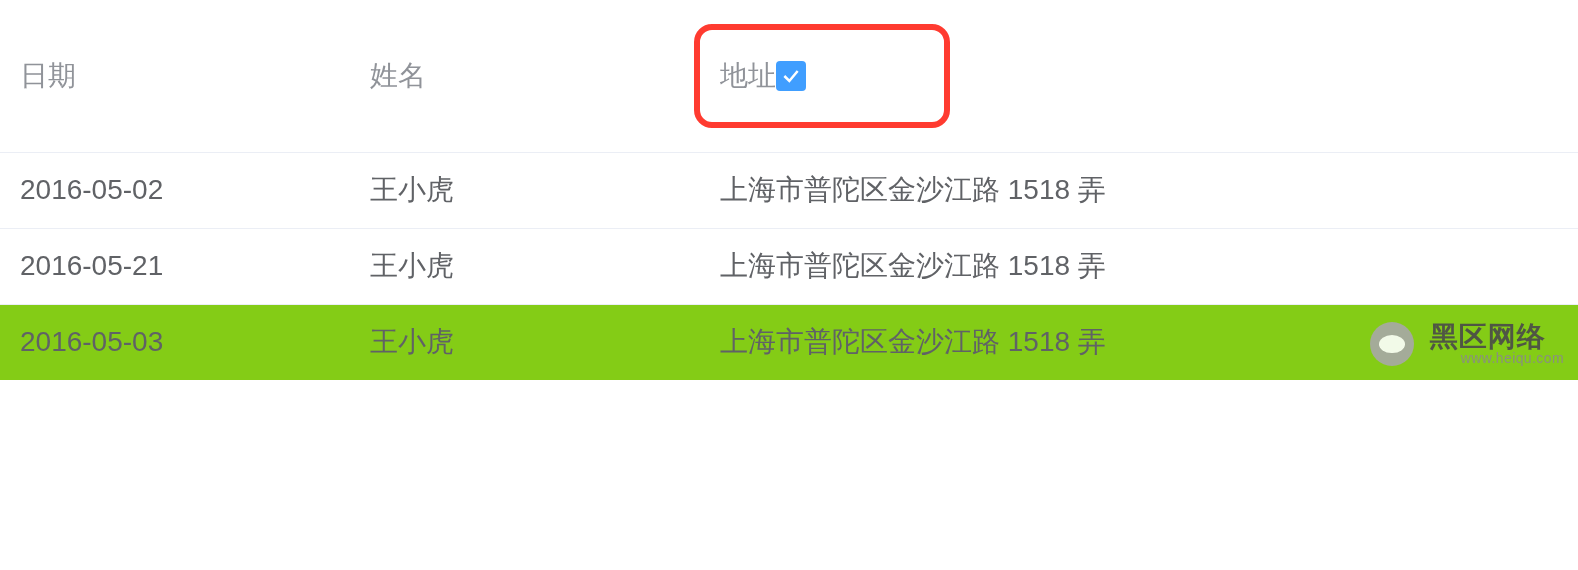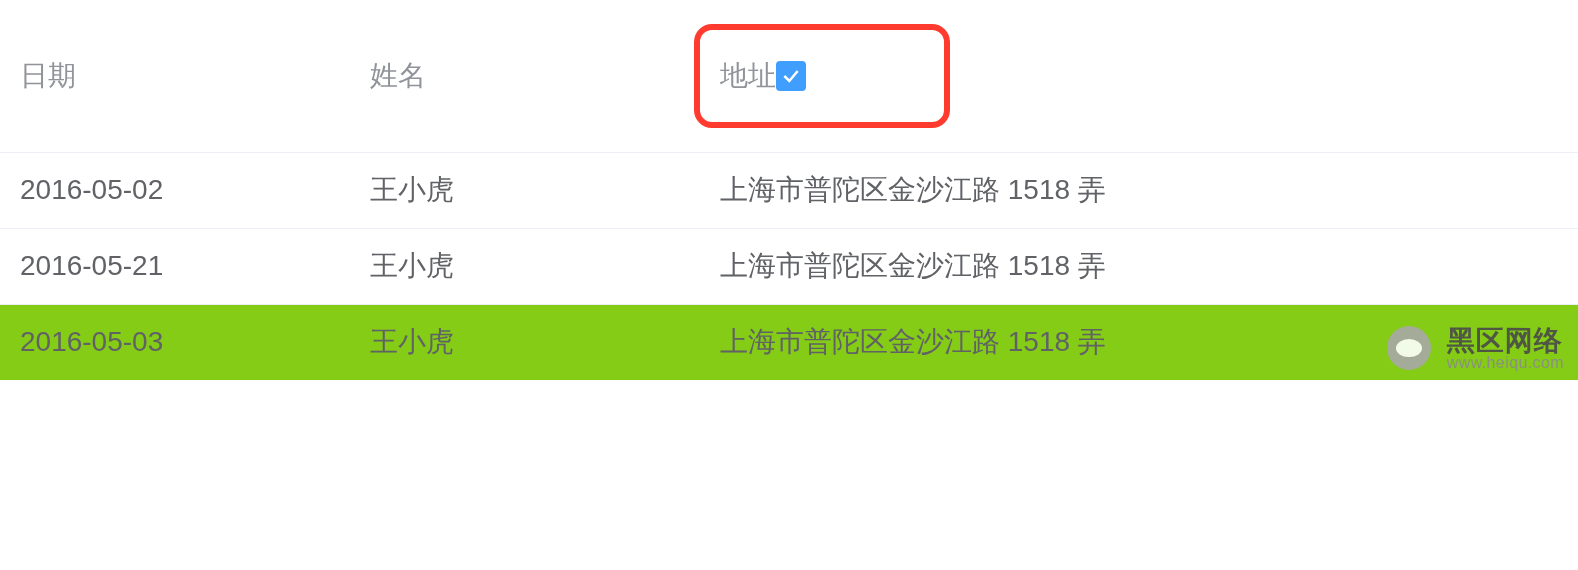--- a/index.html
+++ b/index.html
@@ -47,42 +47,42 @@
       position: absolute;
       left: 694px; top: 24px;
       width: 256px; height: 104px;
       border: 6px solid #ff3b30;
       border-radius: 18px;
       pointer-events: none;
     }
     .watermark {
       position: absolute;
       right: 14px;
-      bottom: 8px;
+      bottom: 14px;
       display: flex;
-      align-items: flex-start;
+      align-items: flex-end;
       gap: 16px;
       opacity: 0.9;
     }
     .wm-logo {
       width: 44px; height: 44px;
       background: #a8a8a8;
       border-radius: 50%;
       display: flex; align-items: center; justify-content: center;
     }
     .wm-logo::after {
       content: "";
       width: 26px; height: 18px;
       background: #fff;
       border-radius: 50% 50% 48% 48%;
       display: block;
     }
     .wm-text { display: flex; flex-direction: column; line-height: 1.05; }
     .wm-title { font-size: 28px; font-weight: 700; color: #4a4a4a; letter-spacing: 1px; }
-    .wm-url { font-size: 16px; color: #8a8a8a; letter-spacing: 0.4px; }
+    .wm-url { font-size: 14px; color: #8a8a8a; letter-spacing: 0.4px; margin-left: 31px; }
   </style>
 </head>
 <body>
 
 <table class="table">
   <thead>
     <tr>
       <th class="col-date">日期</th>
       <th class="col-name">姓名</th>
       <th class="col-addr">

